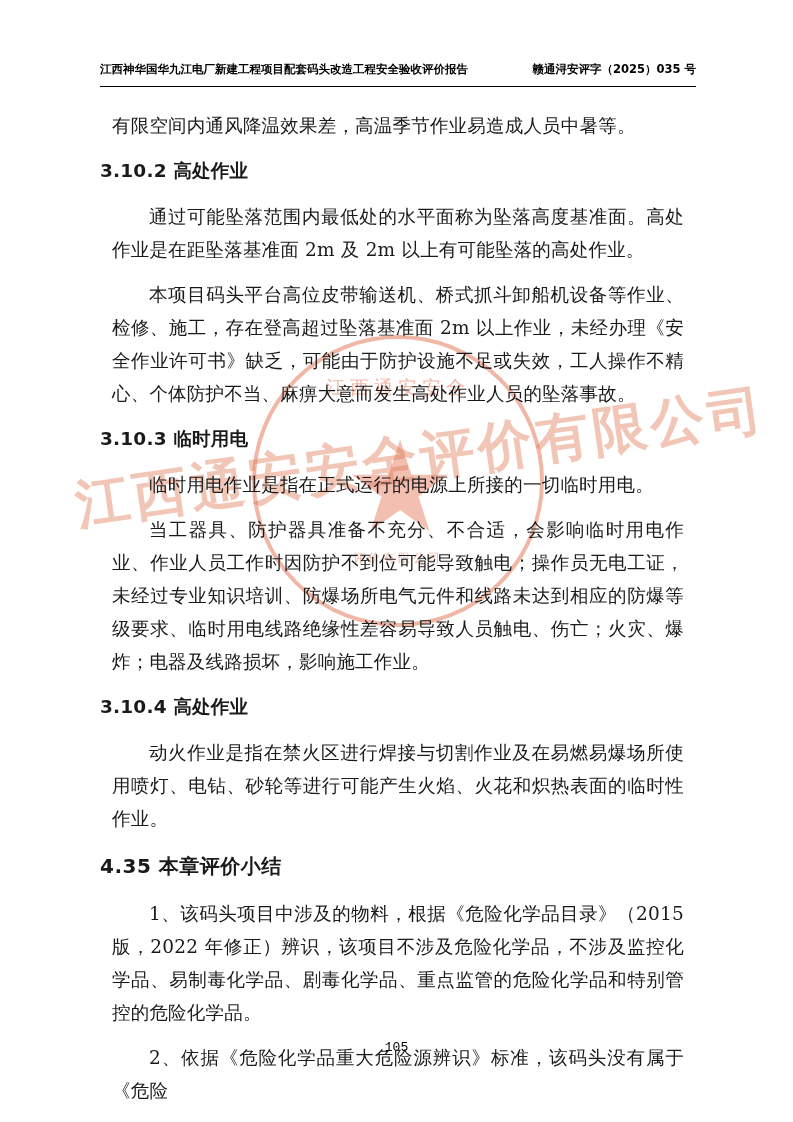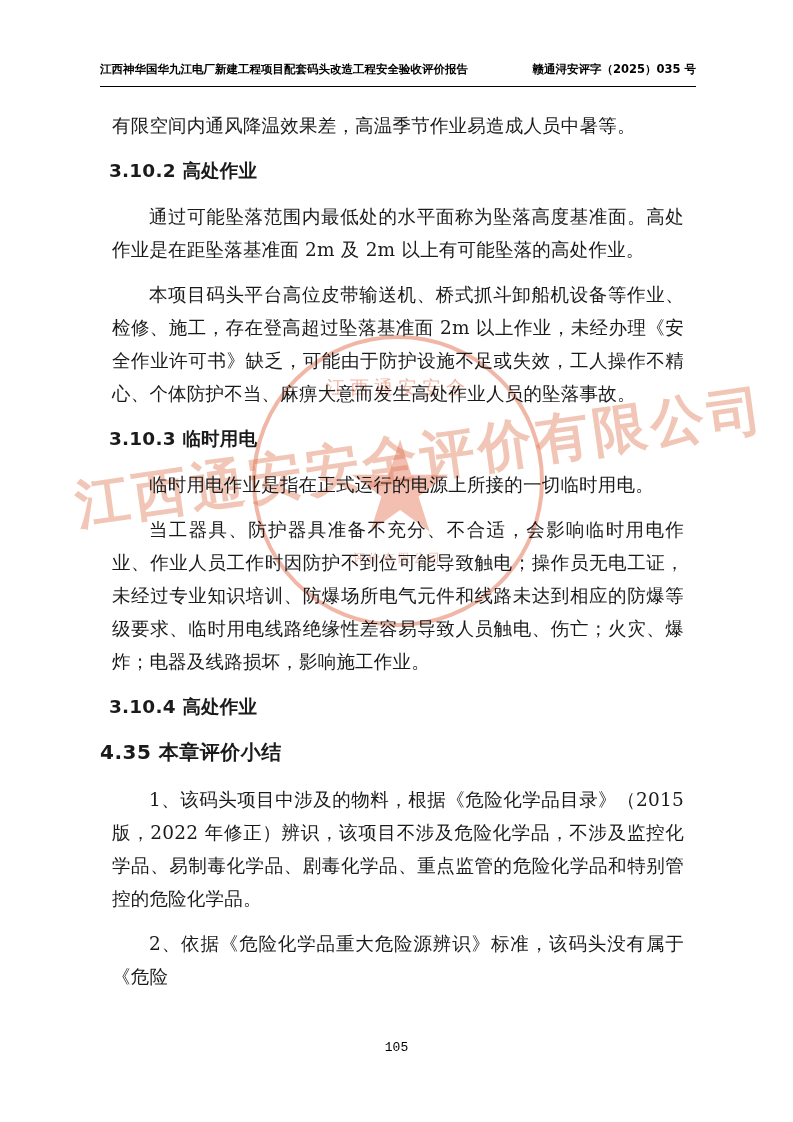--- a/index.html
+++ b/index.html
@@ -124,21 +124,21 @@
   p {
     margin: 12px;
     font-size: 18.5px;
     line-height: 33px;
     text-align: justify;
     text-justify: inter-ideograph;
     letter-spacing: 0.2px;
   }
   p.indent { text-indent: 2em; }
   h3.sec {
-    margin: 9px;
+    margin: 0;
     font-family: "DejaVu Sans", "Liberation Sans", sans-serif;
     font-size: 18.5px;
     font-weight: bold;
     line-height: 34px;
     letter-spacing: 0.2px;
   }
   h2.sec-big {
     margin: 6px 0 0 0;
     font-family: "DejaVu Sans", "Liberation Sans", sans-serif;
     font-size: 20px;
@@ -186,20 +186,21 @@
 
     <h3 class="sec">3.10.2 高处作业</h3>
     <p class="indent">通过可能坠落范围内最低处的水平面称为坠落高度基准面。高处作业是在距坠落基准面 2m 及 2m 以上有可能坠落的高处作业。</p>
     <p class="indent">本项目码头平台高位皮带输送机、桥式抓斗卸船机设备等作业、检修、施工，存在登高超过坠落基准面 2m 以上作业，未经办理《安全作业许可书》缺乏，可能由于防护设施不足或失效，工人操作不精心、个体防护不当、麻痹大意而发生高处作业人员的坠落事故。</p>
 
     <h3 class="sec">3.10.3 临时用电</h3>
     <p class="indent">临时用电作业是指在正式运行的电源上所接的一切临时用电。</p>
     <p class="indent">当工器具、防护器具准备不充分、不合适，会影响临时用电作业、作业人员工作时因防护不到位可能导致触电；操作员无电工证，未经过专业知识培训、防爆场所电气元件和线路未达到相应的防爆等级要求、临时用电线路绝缘性差容易导致人员触电、伤亡；火灾、爆炸；电器及线路损坏，影响施工作业。</p>
 
     <h3 class="sec">3.10.4 高处作业</h3>
+    <p class="indent">动火作业是指在禁火区进行焊接与切割作业及在易燃易爆场所使用喷灯、电钻、砂轮等进行可能产生火焰、火花和炽热表面的临时性作业。</p>
 
     <h2 class="sec-big">4.35 本章评价小结</h2>
     <p class="indent">1、该码头项目中涉及的物料，根据《危险化学品目录》（2015 版，2022 年修正）辨识，该项目不涉及危险化学品，不涉及监控化学品、易制毒化学品、剧毒化学品、重点监管的危险化学品和特别管控的危险化学品。</p>
     <p class="indent">2、依据《危险化学品重大危险源辨识》标准，该码头没有属于《危险</p>
   </div>
 
   <div class="footer">105</div>
 
 </div>
 

